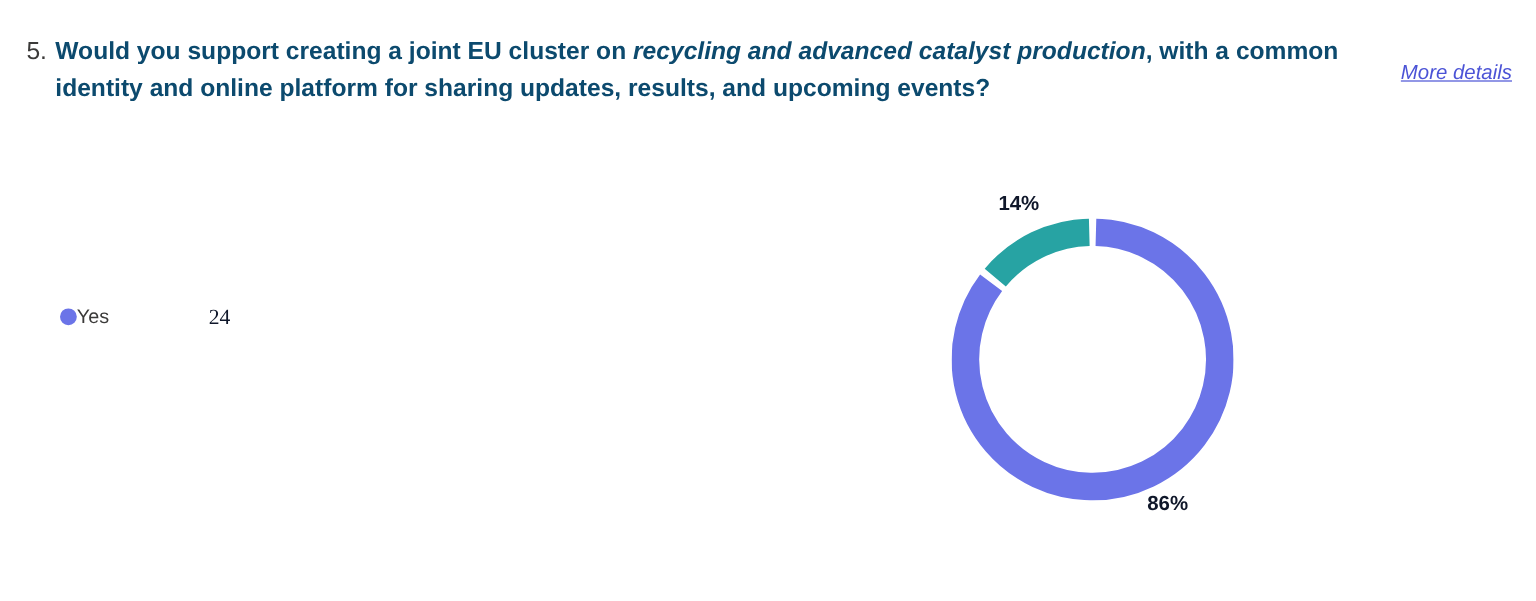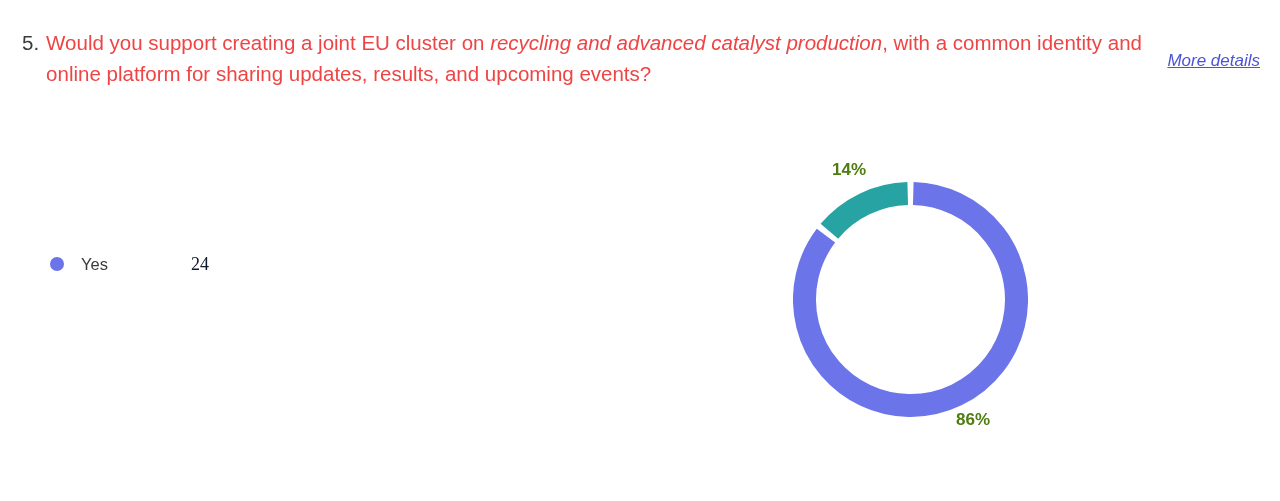--- a/index.html
+++ b/index.html
@@ -41,22 +41,22 @@
     color: #3b3a39;
     font-weight: 400;
     padding-right: 7px;
     white-space: nowrap;
   }
 
   .q-text {
     flex: 1 1 auto;
     font-size: 20.5px;
     line-height: 31px;
-    color: #ef4444;
-    font-weight: 400;
+    color: #0c4a6e;
+    font-weight: 700;
     word-wrap: break-word;
     overflow-wrap: anywhere;
   }
 
   .q-text .em {
     font-style: italic;
   }
 
   .more-details-wrap {
     position: absolute;
@@ -100,21 +100,20 @@
     width: 14px;
     height: 14px;
     border-radius: 50%;
     flex: 0 0 auto;
   }
 
   .legend-label {
     font-size: 16.5px;
     line-height: 22px;
     color: #3b3a39;
-    margin-left: 17px;
     width: 110px;
     flex: 0 0 auto;
   }
 
   .legend-value {
     font-size: 18px;
     line-height: 22px;
     color: #0f172a;
     flex: 0 0 auto;
     font-family: Liberation Serif, serif;
@@ -131,21 +130,21 @@
   .donut-svg {
     display: block;
     width: 235px;
     height: 235px;
   }
 
   .pct-label {
     position: absolute;
     font-size: 17px;
     font-weight: 700;
-    color: #4d7c0f;
+    color: #0f172a;
     white-space: nowrap;
   }
 
   .pct-top {
     left: 832px;
     top: 50px;
   }
 
   .pct-bottom {
     left: 956px;

